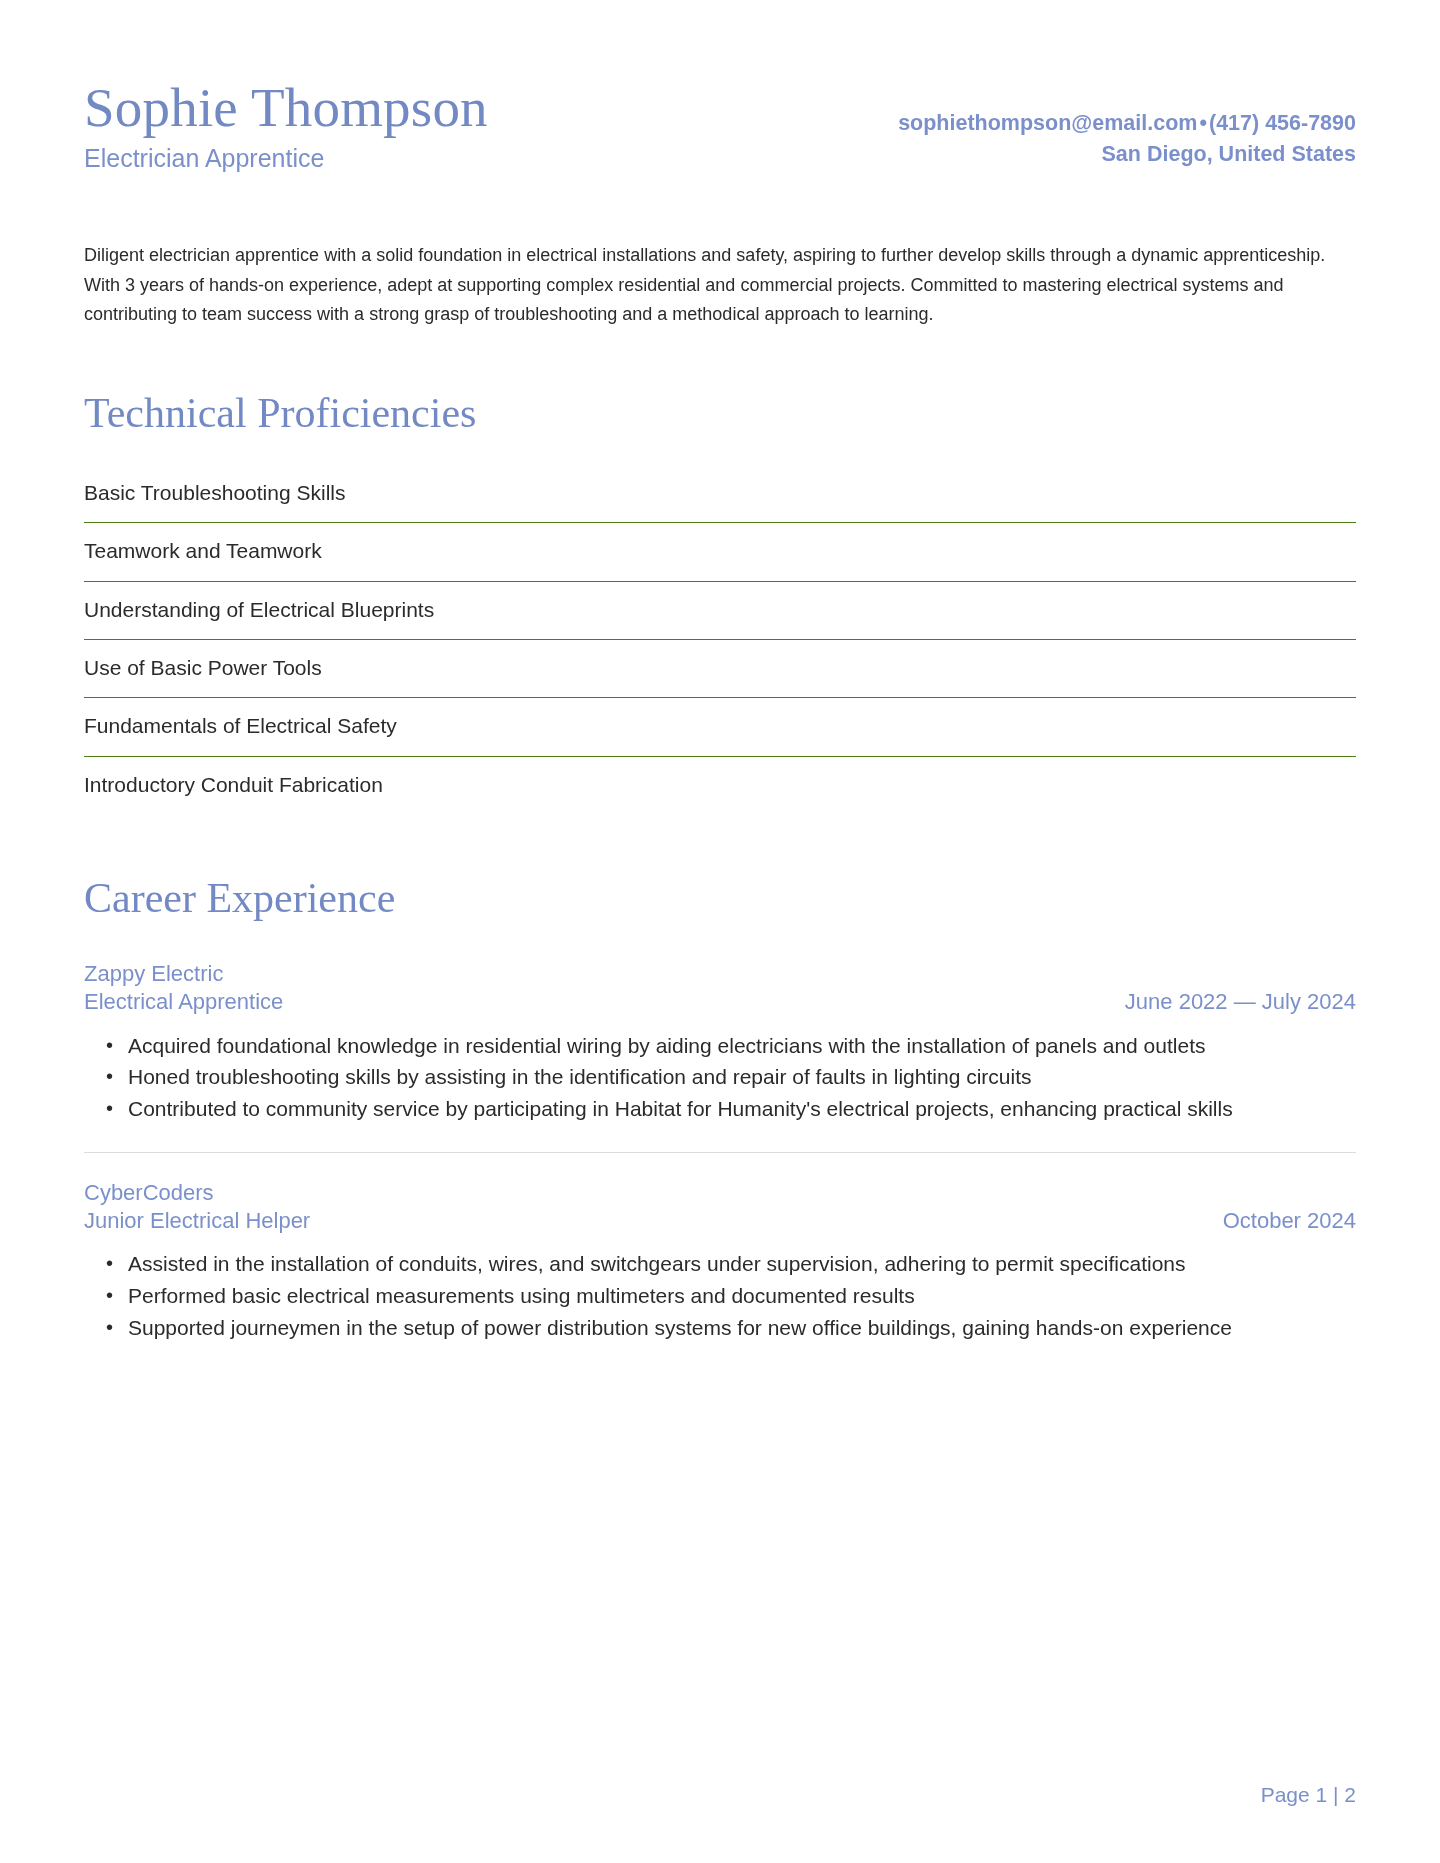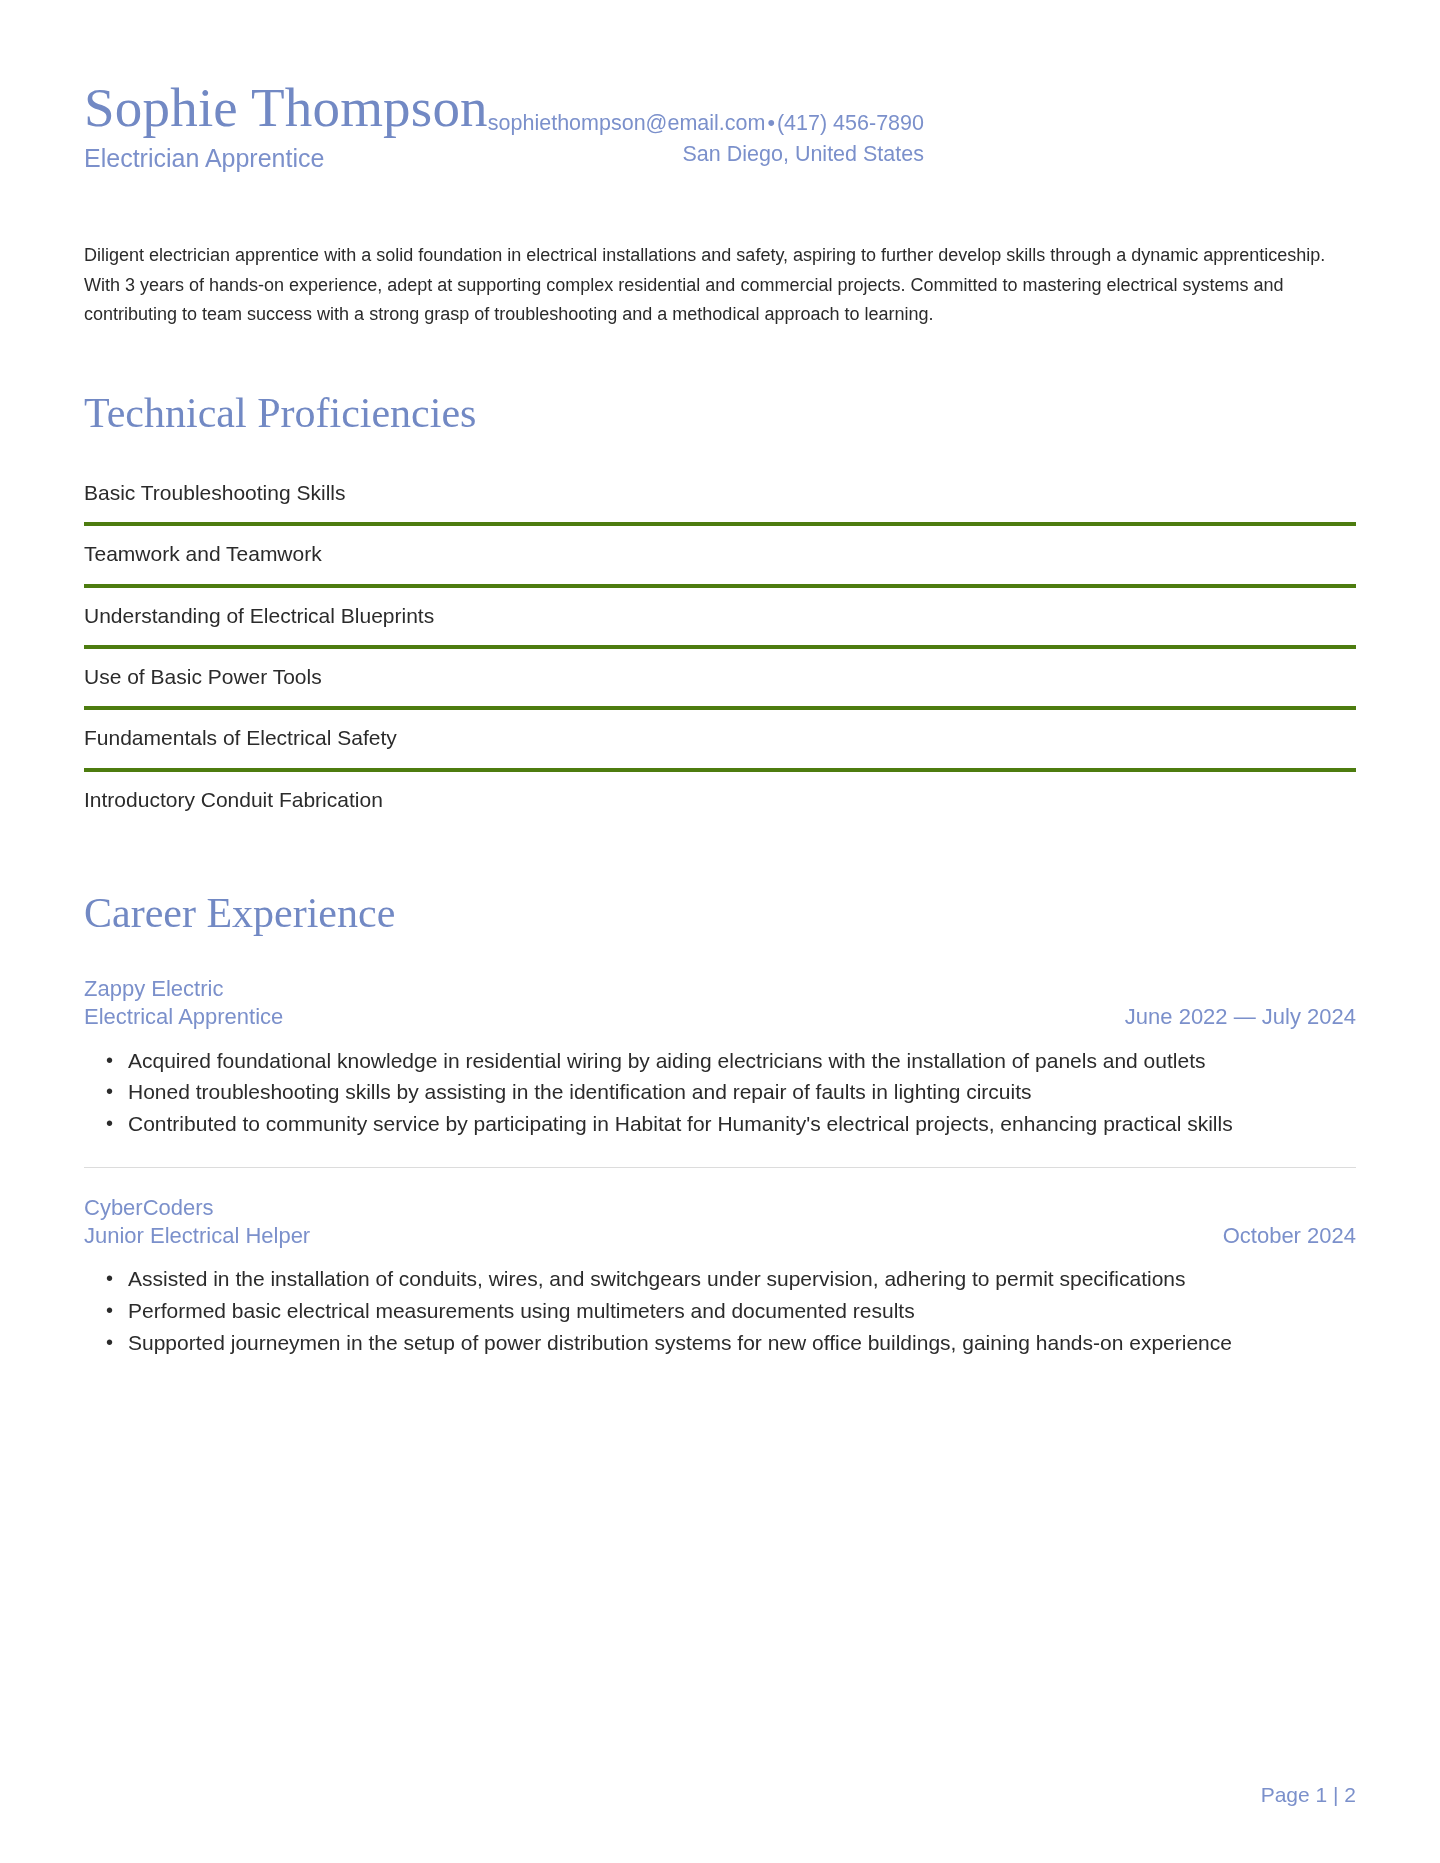--- a/index.html
+++ b/index.html
@@ -18,20 +18,21 @@
     background: #ffffff;
     box-sizing: border-box;
     padding: 60px 84px 0 84px;
     overflow: hidden;
   }
 
   
   .header {
     display: flex;
     align-items: flex-start;
+    justify-content: space-between;
     padding-top: 18px;
   }
   .identity {
     flex: 0 0 auto;
   }
   .name {
     font-family: "Liberation Serif", serif;
     font-size: 55px;
     line-height: 1.08;
     font-weight: 400;
@@ -44,20 +45,21 @@
     font-size: 25px;
     line-height: 1.2;
     font-weight: 400;
     color: #7b90cb;
   }
   .contact {
     flex: 0 0 auto;
     text-align: right;
     padding-top: 30px;
     max-width: 560px;
+    font-weight: bold;
   }
   .contact-line {
     font-size: 21.5px;
     line-height: 1.45;
     color: #7b90cb;
     white-space: nowrap;
   }
   .contact-sep {
     color: #7b90cb;
     padding: 0 2px;
@@ -90,21 +92,21 @@
   .skill-list {
     margin: 0;
     padding: 0;
     list-style: none;
   }
   .skill-item {
     font-size: 21px;
     line-height: 1.3;
     color: #2b2b2b;
     padding: 14px 0 16px 0;
-    border-bottom: 4px solid #4d7c0f;
+    border-bottom: 1px solid #4d7c0f;
   }
   .skill-item:last-child {
     border-bottom: none;
   }
 
   
   .exp-list {
     margin: 0;
     padding: 0;
     list-style: none;

